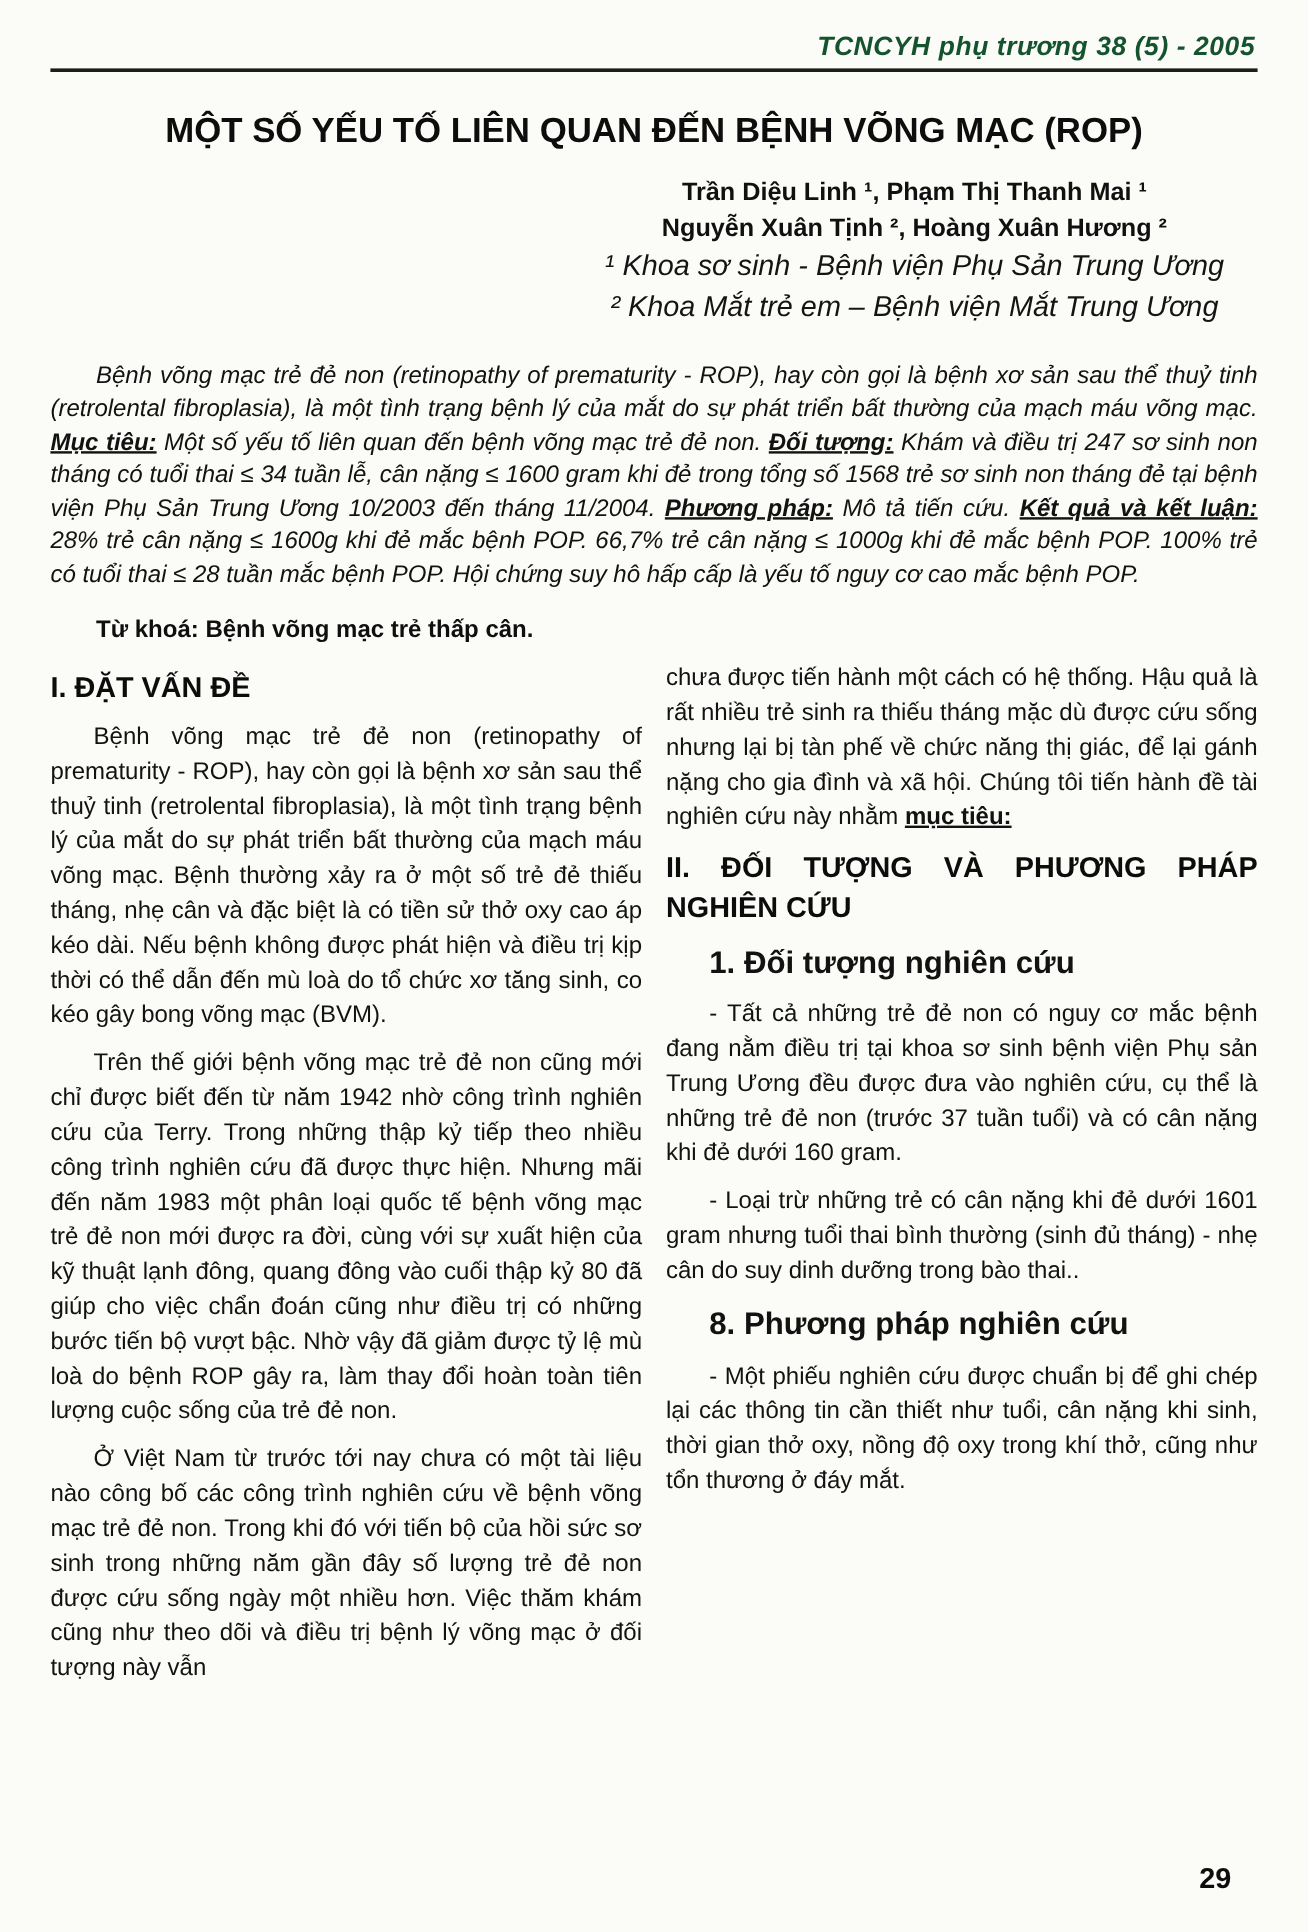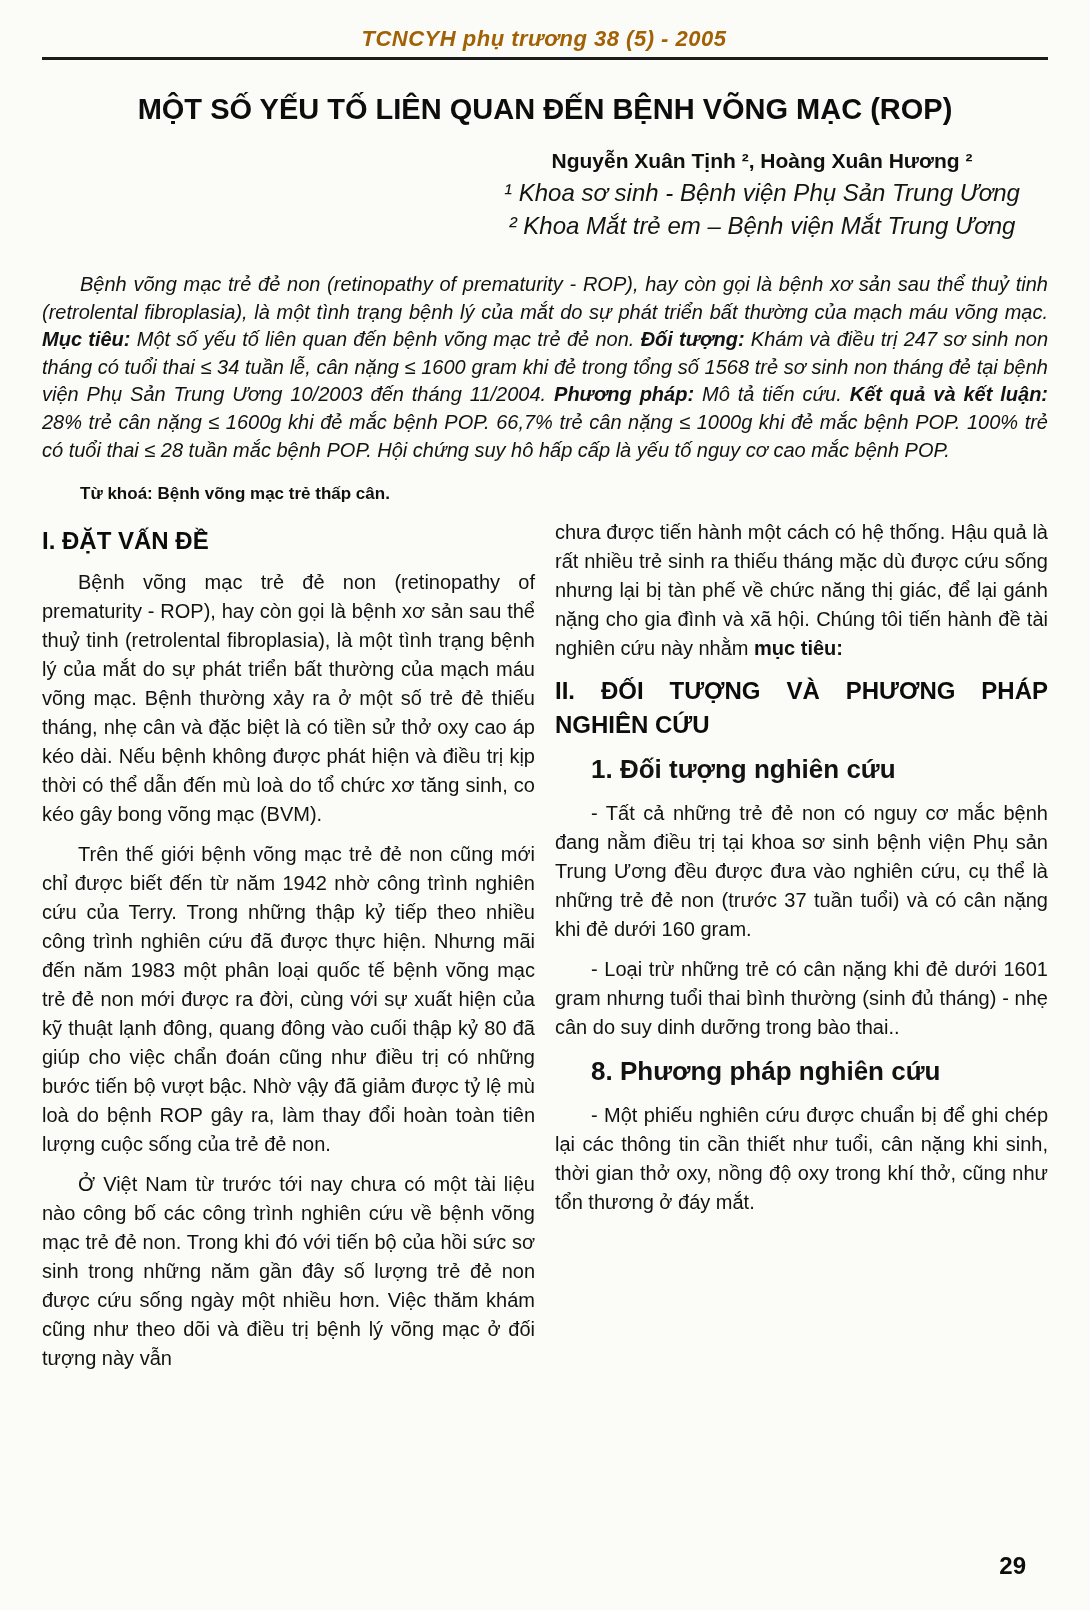--- a/index.html
+++ b/index.html
@@ -9,27 +9,27 @@
     height: 1610px;
     margin: 0 auto;
     background: #fbfbf8;
     color: #111;
     font-family: "Liberation Sans", "DejaVu Sans", sans-serif;
     box-sizing: border-box;
     padding: 26px 42px 0 42px;
     overflow: hidden;
   }
   .journal-line {
-    text-align: center;
+    text-align: right;
     font-style: italic;
     font-weight: bold;
     font-size: 22px;
     letter-spacing: 0.5px;
     padding-right: 2px;
-    color: #a16207;
+    color: #14532d;
   }
   .header-rule {
     height: 0;
     border-bottom: 3px solid #1c1c1c;
     margin-top: 5px;
   }
   .paper-title {
     margin-top: 26px;
     text-align: center;
     font-weight: bold;
@@ -60,21 +60,21 @@
     font-size: 20px;
     line-height: 1.38;
     text-align: justify;
     text-indent: 38px;
     color: #121212;
   }
   .abstract .b { font-weight: bold; }
   .keywords {
     padding-left: 38px;
     font-weight: bold;
-    font-size: 17px;
+    font-size: 20px;
     color: #0f0f0f;
   }
   .columns {
     display: flex;
     gap: 20px;
     margin-top: 14px;
   }
   .col {
     flex: 1;
     min-width: 0;
@@ -89,21 +89,21 @@
     line-height: 1.4;
     margin: 6px 0 10px 0;
     text-align: justify;
     color: #0c0c0c;
   }
   .col p {
     margin: 0 0 11px 0;
     text-indent: 36px;
   }
   .col p.no-indent { text-indent: 0; }
-  .b { font-weight: bold; }
+  .b { font-weight: bold; text-decoration: underline; }
   .objective {
     font-weight: bold;
     font-style: italic;
     margin: 0 0 8px 0;
     text-indent: 36px;
     text-align: justify;
   }
   .sub-heading {
     font-weight: bold;
     font-size: 26px;
@@ -126,20 +126,21 @@
 <div class="page">
 
   <div class="journal-line">TCNCYH phụ trương 38 (5) - 2005</div>
   <div class="header-rule"></div>
 
   <div class="paper-title">
     <div>MỘT SỐ YẾU TỐ LIÊN QUAN ĐẾN BỆNH VÕNG MẠC (ROP)</div>
   </div>
 
   <div class="authors-block">
+    <div class="author-line">Trần Diệu Linh ¹, Phạm Thị Thanh Mai ¹</div>
     <div class="author-line">Nguyễn Xuân Tịnh ², Hoàng Xuân Hương ²</div>
     <div class="affil-line">¹ Khoa sơ sinh - Bệnh viện Phụ Sản Trung Ương</div>
     <div class="affil-line">² Khoa Mắt trẻ em – Bệnh viện Mắt Trung Ương</div>
   </div>
 
   <p class="abstract"><span>Bệnh võng mạc trẻ đẻ non (retinopathy of prematurity - ROP), hay còn gọi là bệnh xơ sản sau thể thuỷ tinh (retrolental fibroplasia), là một tình trạng bệnh lý của mắt do sự phát triển bất thường của mạch máu võng mạc. </span><span class="b">Mục tiêu:</span><span> Một số yếu tố liên quan đến bệnh võng mạc trẻ đẻ non. </span><span class="b">Đối tượng:</span><span> Khám và điều trị 247 sơ sinh non tháng có tuổi thai ≤ 34 tuần lễ, cân nặng ≤ 1600 gram khi đẻ trong tổng số 1568 trẻ sơ sinh non tháng đẻ tại bệnh viện Phụ Sản Trung Ương 10/2003 đến tháng 11/2004. </span><span class="b">Phương pháp:</span><span> Mô tả tiến cứu. </span><span class="b">Kết quả và kết luận:</span><span> 28% trẻ cân nặng ≤ 1600g khi đẻ mắc bệnh POP. 66,7% trẻ cân nặng ≤ 1000g khi đẻ mắc bệnh POP. 100% trẻ có tuổi thai ≤ 28 tuần mắc bệnh POP. Hội chứng suy hô hấp cấp là yếu tố nguy cơ cao mắc bệnh POP.</span></p>
 
   <div class="keywords">Từ khoá: Bệnh võng mạc trẻ thấp cân.</div>
 
   <div class="columns">

